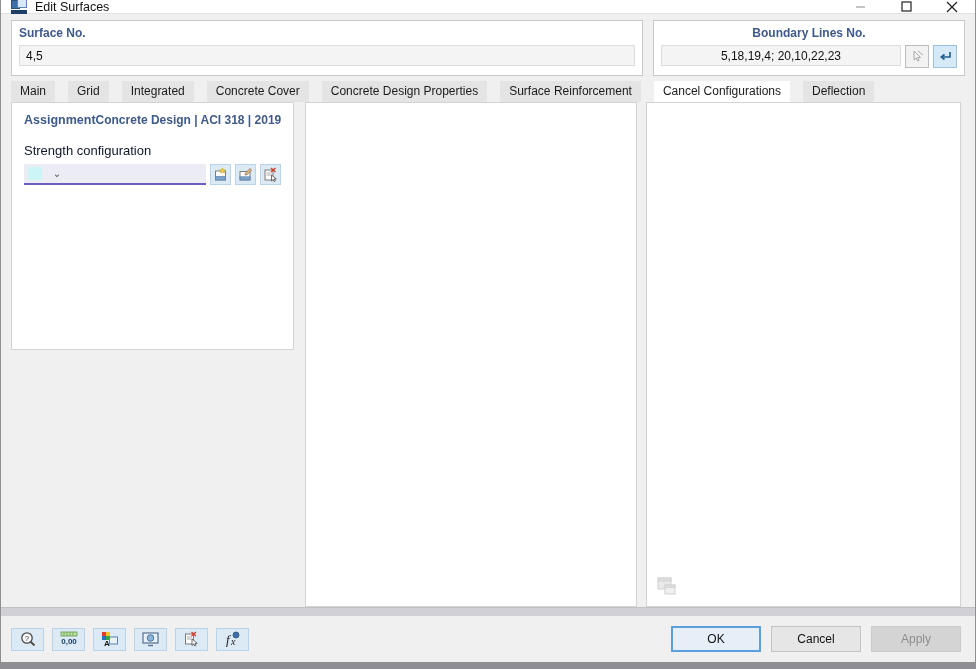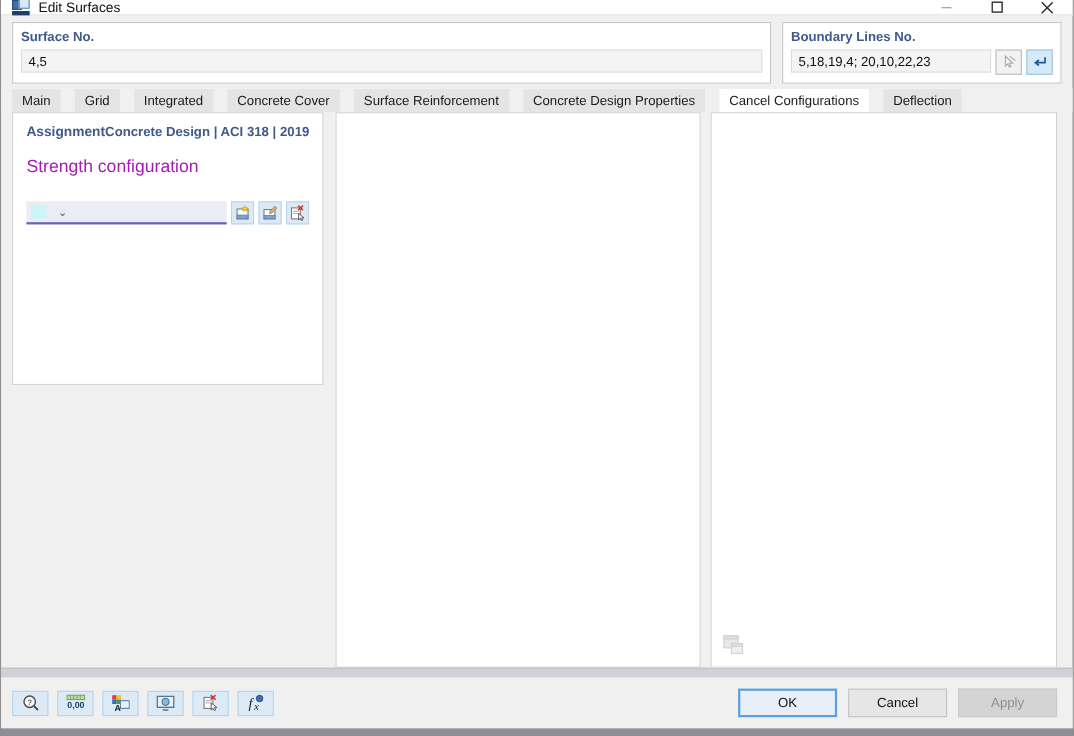--- a/index.html
+++ b/index.html
@@ -72,21 +72,21 @@
     padding: 6px 10px 4px 10px;
     gap: 10px;
     flex: none;
   }
   .field-box {
     background: #ffffff;
     border: 1px solid #c8c8c8;
     padding: 5px 7px 7px 7px;
   }
   .field-box.left { flex: 1 1 auto; }
-  .field-box.right { width: 254px; flex: none; }
+  .field-box.right { width: 312px; flex: none; text-align: center; }
   .field-label {
     color: #3f5a8a;
     font-weight: bold;
     font-size: 12px;
     margin-bottom: 5px;
   }
   .field-input-row { display: flex; align-items: stretch; gap: 4px; }
   .field-input {
     flex: 1;
     background: #f4f4f4;
@@ -169,23 +169,23 @@
     color: #3f5a8a;
     font-weight: bold;
     font-size: 12.5px;
   }
   .assign-code {
     color: #3f5a8a;
     font-weight: bold;
     font-size: 12px;
   }
   .sub-label {
-    font-size: 16px;
-    color: #a21caf;
-    margin-bottom: 22px;
+    font-size: 13px;
+    color: #0f172a;
+    margin-bottom: 6px;
   }
   .combo-row { display: flex; align-items: center; gap: 4px; }
   .combo {
     flex: 1;
     height: 21px;
     background: #ececf4;
     border-bottom: 2px solid #6a5fc0;
     display: flex; align-items: center;
     padding: 0 4px;
     min-width: 0;
@@ -314,22 +314,22 @@
         </div>
       </div>
     </div>
   </div>
 
   <div class="tabbar">
     <div class="tab">Main</div>
     <div class="tab">Grid</div>
     <div class="tab">Integrated</div>
     <div class="tab">Concrete Cover</div>
+    <div class="tab">Concrete Design Properties</div>
     <div class="tab">Surface Reinforcement</div>
-    <div class="tab">Concrete Design Properties</div>
     <div class="tab selected">Cancel Configurations</div>
     <div class="tab">Deflection</div>
   </div>
 
   <div class="body-area">
     <div class="col-left">
 
       <div class="panel panel-top">
         <div class="assign-head">
           <div class="assign-title">Assignment</div>

